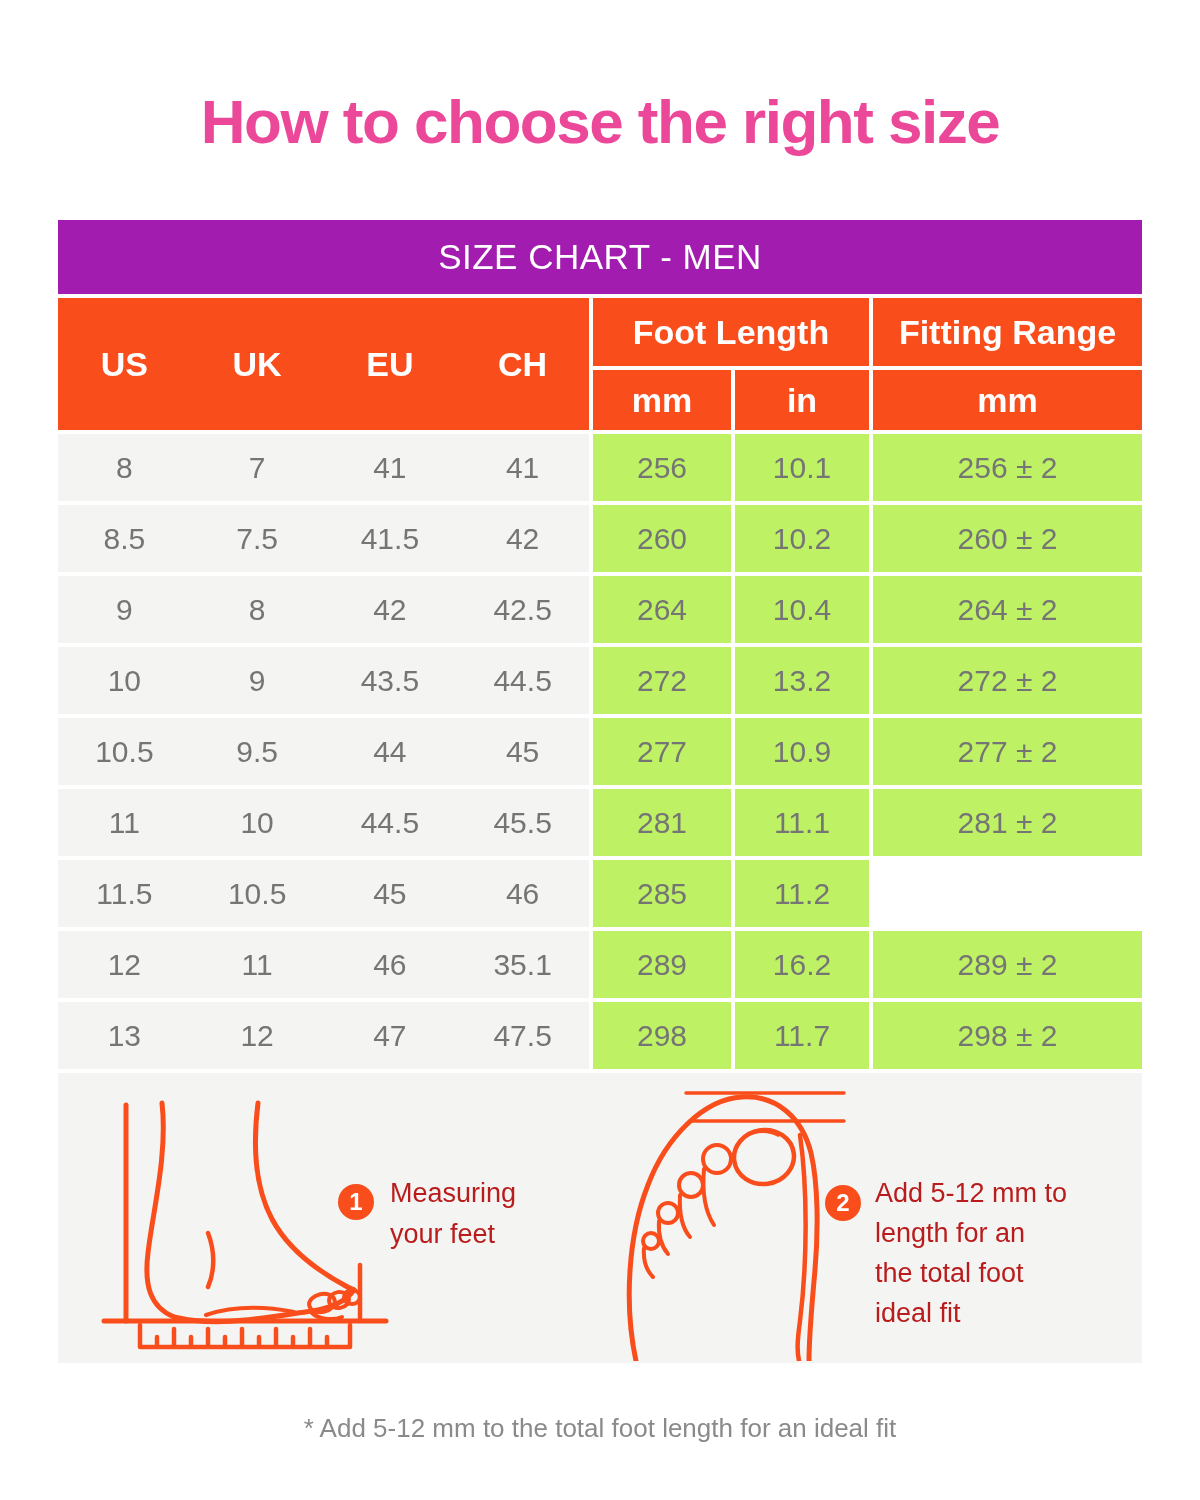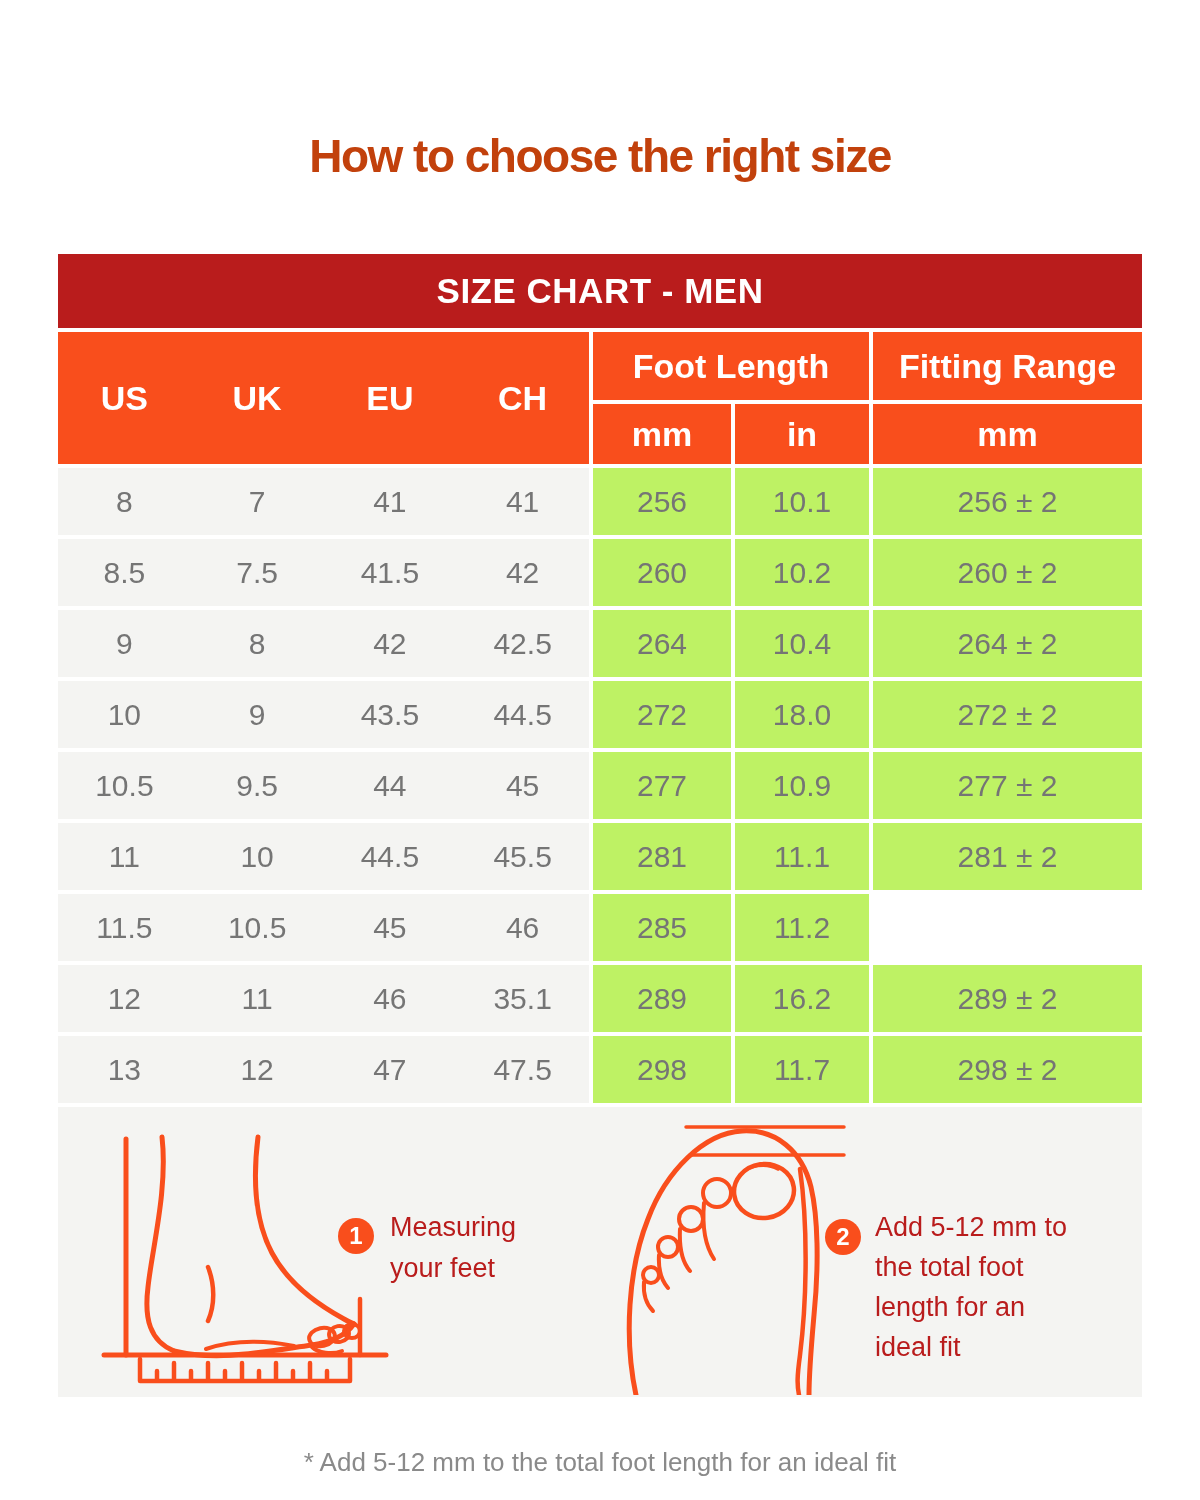--- a/index.html
+++ b/index.html
@@ -1,25 +1,25 @@
 <!DOCTYPE html>
 <html><head>
 <meta charset="utf-8">
 <style>
   * { margin:0; padding:0; box-sizing:border-box; }
   html,body { width:1200px; height:1500px; background:#ffffff;
               font-family:"Liberation Sans", sans-serif; }
   .page { width:1084px; margin:0 auto; }
 
-  .title { margin-top:120px; text-align:center; color:#c2410c;
-           font-size:46px; font-weight:bold; letter-spacing:-1.5px; line-height:72px; }
-
-  .banner { margin-top:62px; height:74px; background:#b91c1c; color:#ffffff;
+  .title { margin-top:86px; text-align:center; color:#ec4899;
+           font-size:62px; font-weight:bold; letter-spacing:-1.5px; line-height:72px; }
+
+  .banner { margin-top:62px; height:74px; background:#a21caf; color:#ffffff;
             display:flex; align-items:center; justify-content:center;
-            font-size:35px; font-weight:bold; letter-spacing:0.5px; }
+            font-size:35px; font-weight:normal; letter-spacing:0.5px; }
 
   .head { margin-top:4px; display:grid;
           grid-template-columns:531px 138px 134px 269px;
           grid-template-rows:68px 60px; gap:4px; }
   .hcell { background:#F94E1C; color:#ffffff; font-weight:bold; font-size:34px;
            display:flex; align-items:center; justify-content:center; }
   .group-head { grid-row:1 / 3; grid-column:1; display:grid;
                 grid-template-columns:repeat(4,1fr); align-items:center; text-align:center; }
   .fl  { grid-column:2 / 4; grid-row:1; }
   .fr  { grid-column:4; grid-row:1; }
@@ -106,21 +106,21 @@
     </div>
 
     <div class="row">
       <div class="group">
         <span>10</span>
         <span>9</span>
         <span>43.5</span>
         <span>44.5</span>
       </div>
       <div class="cell">272</div>
-      <div class="cell">18.0</div>
+      <div class="cell">13.2</div>
       <div class="cell">272 ± 2</div>
     </div>
 
     <div class="row">
       <div class="group">
         <span>10.5</span>
         <span>9.5</span>
         <span>44</span>
         <span>45</span>
       </div>
@@ -220,21 +220,21 @@
       <path class="ln" stroke-width="4" d="M51 136 C50 152 54 162 60 169"></path>
       <circle class="ln" stroke-width="4" cx="43" cy="156" r="8"></circle>
       <path class="ln" stroke-width="4" d="M36 163 C35 176 39 186 45 192"></path>
     </svg>
 
     <div class="badge" style="left:767px; top:112px;">
       <span>2</span>
     </div>
     <div class="caption" style="left:817px; top:100px; line-height:40px;">
       <div>Add 5-12 mm to</div>
+      <div>length for an</div>
       <div>the total foot</div>
-      <div>length for an</div>
       <div>ideal fit</div>
     </div>
   </div>
 
   <div class="footnote">* Add 5-12 mm to the total foot length for an ideal fit</div>
 
 </div>
 
 </body></html>

